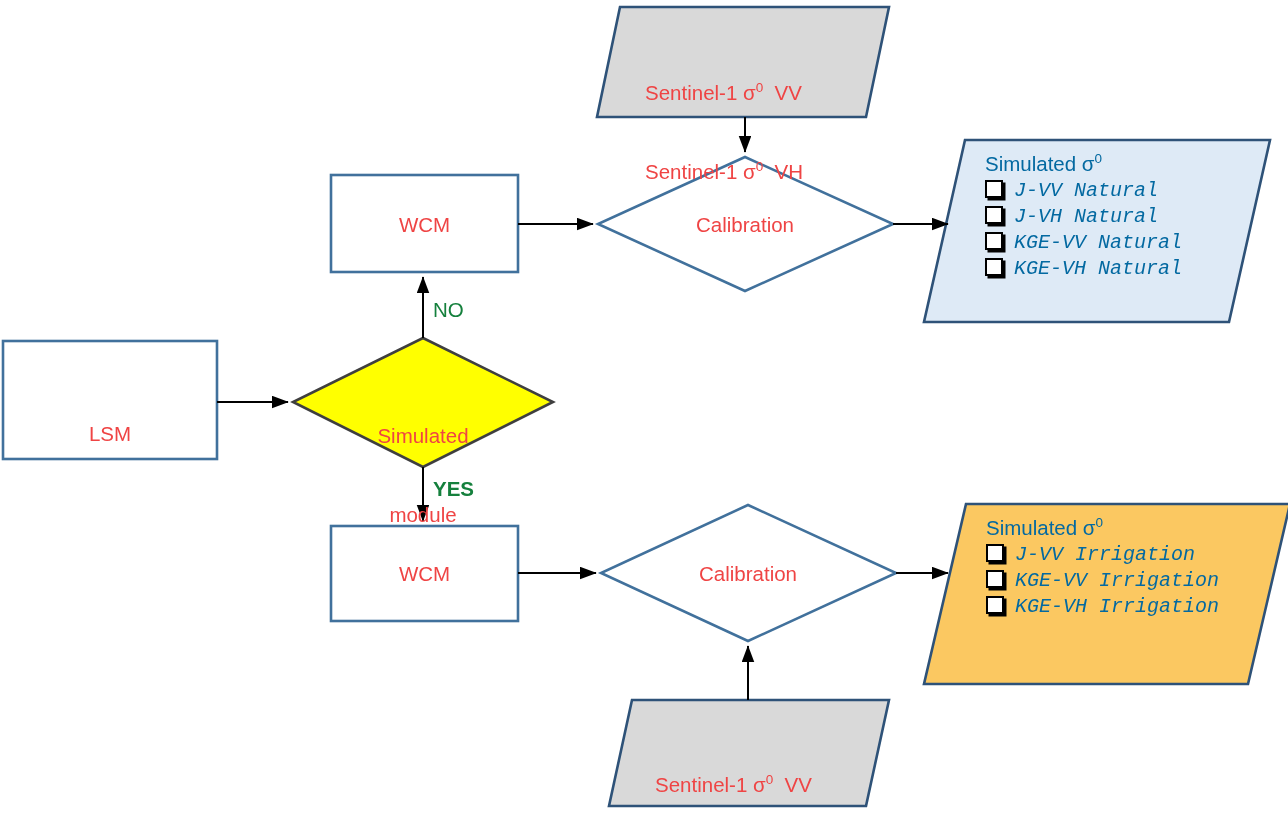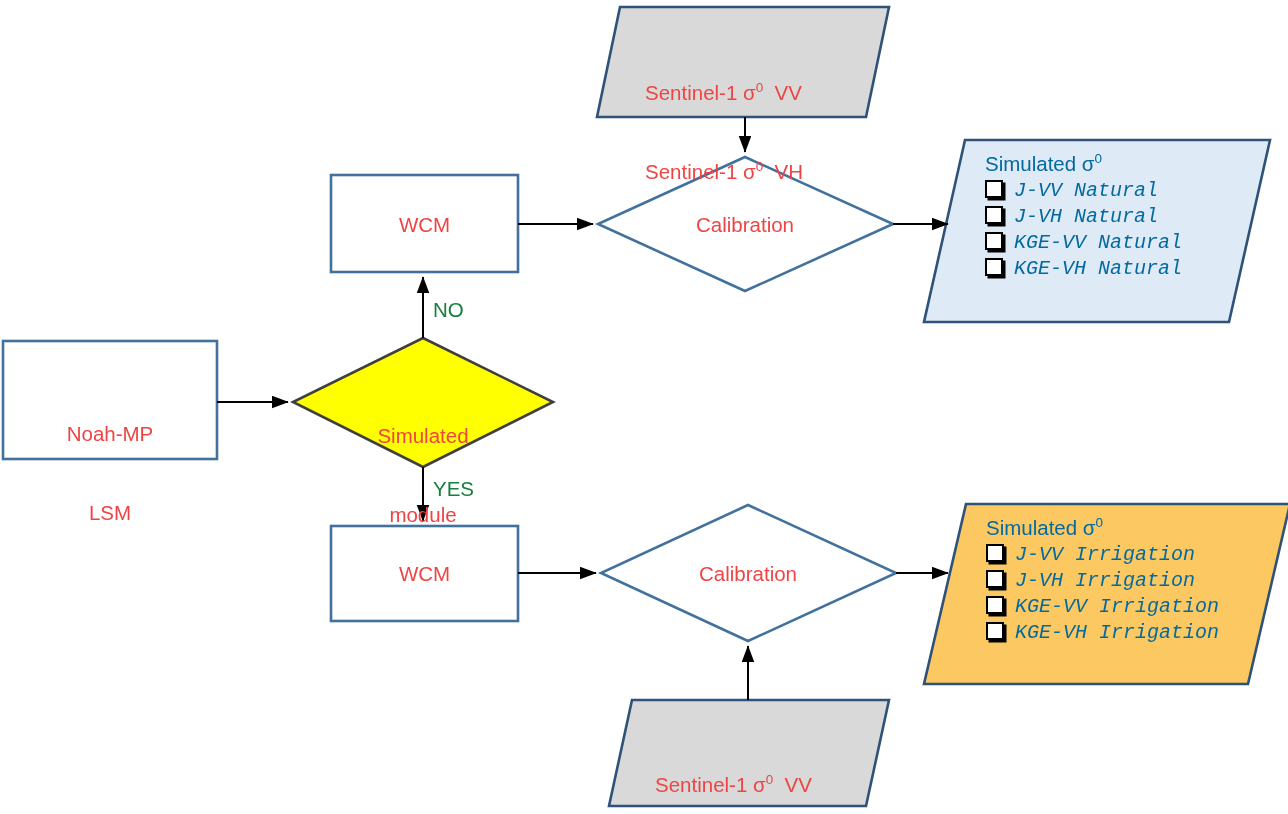--- a/index.html
+++ b/index.html
@@ -130,21 +130,20 @@
     <line x1="893" y1="224" x2="948" y2="224" stroke="#000000" stroke-width="2" marker-end="url(#arrow)"></line>
 
     <line x1="518" y1="573" x2="596" y2="573" stroke="#000000" stroke-width="2" marker-end="url(#arrow)"></line>
 
     <line x1="748" y1="700" x2="748" y2="646" stroke="#000000" stroke-width="2" marker-end="url(#arrow)"></line>
 
     <line x1="896" y1="573" x2="948" y2="573" stroke="#000000" stroke-width="2" marker-end="url(#arrow)"></line>
   </svg>
 
   <div class="node-text center-text t-20" style="left:3px; top:369px; width:214px;">
-    <div>Noah-MP</div>
     <div>LSM</div>
   </div>
 
   <div class="node-text center-text t-20" style="left:318px; top:371px; width:210px;">
     <div>Simulated</div>
     <div>module</div>
   </div>
 
   <div class="node-text center-text t-20" style="left:331px; top:212px; width:187px;">WCM</div>
 
@@ -158,31 +157,30 @@
     <div><span>Sentinel-1 σ</span><span class="sup">0</span><span>  VV</span></div>
     <div><span>Sentinel-1 σ</span><span class="sup">0</span><span>  VH</span></div>
   </div>
 
   <div class="node-text t-20" style="left:655px; top:720px;">
     <div><span>Sentinel-1 σ</span><span class="sup">0</span><span>  VV</span></div>
     
   </div>
 
   <div class="edge-label" style="left:433px; top:298px;">NO</div>
-  <div class="edge-label" style="left:433px; top:477px;">YES</div>
+  <div class="edge-label" style="left:433px; top:477px;font-weight:bold;">YES</div>
 
   <div class="listbox" style="left:985px; top:152px;">
     <div class="list-title"><span>Simulated σ</span><span class="sup">0</span></div>
     <div class="list-row"><span class="cb"><span class="cb-box"></span></span><span>J-VV Natural</span></div>
     <div class="list-row"><span class="cb"><span class="cb-box"></span></span><span>J-VH Natural</span></div>
     <div class="list-row"><span class="cb"><span class="cb-box"></span></span><span>KGE-VV Natural</span></div>
     <div class="list-row"><span class="cb"><span class="cb-box"></span></span><span>KGE-VH Natural</span></div>
   </div>
 
   <div class="listbox" style="left:986px; top:516px;">
     <div class="list-title"><span>Simulated σ</span><span class="sup">0</span></div>
     <div class="list-row"><span class="cb"><span class="cb-box"></span></span><span>J-VV Irrigation</span></div>
-    <div class="list-row"><span class="cb"><span class="cb-box"></span></span><span>J-VH Irrigation</span></div>
     <div class="list-row"><span class="cb"><span class="cb-box"></span></span><span>KGE-VV Irrigation</span></div>
     <div class="list-row"><span class="cb"><span class="cb-box"></span></span><span>KGE-VH Irrigation</span></div>
   </div>
 
 </div>
 
 </body></html>

